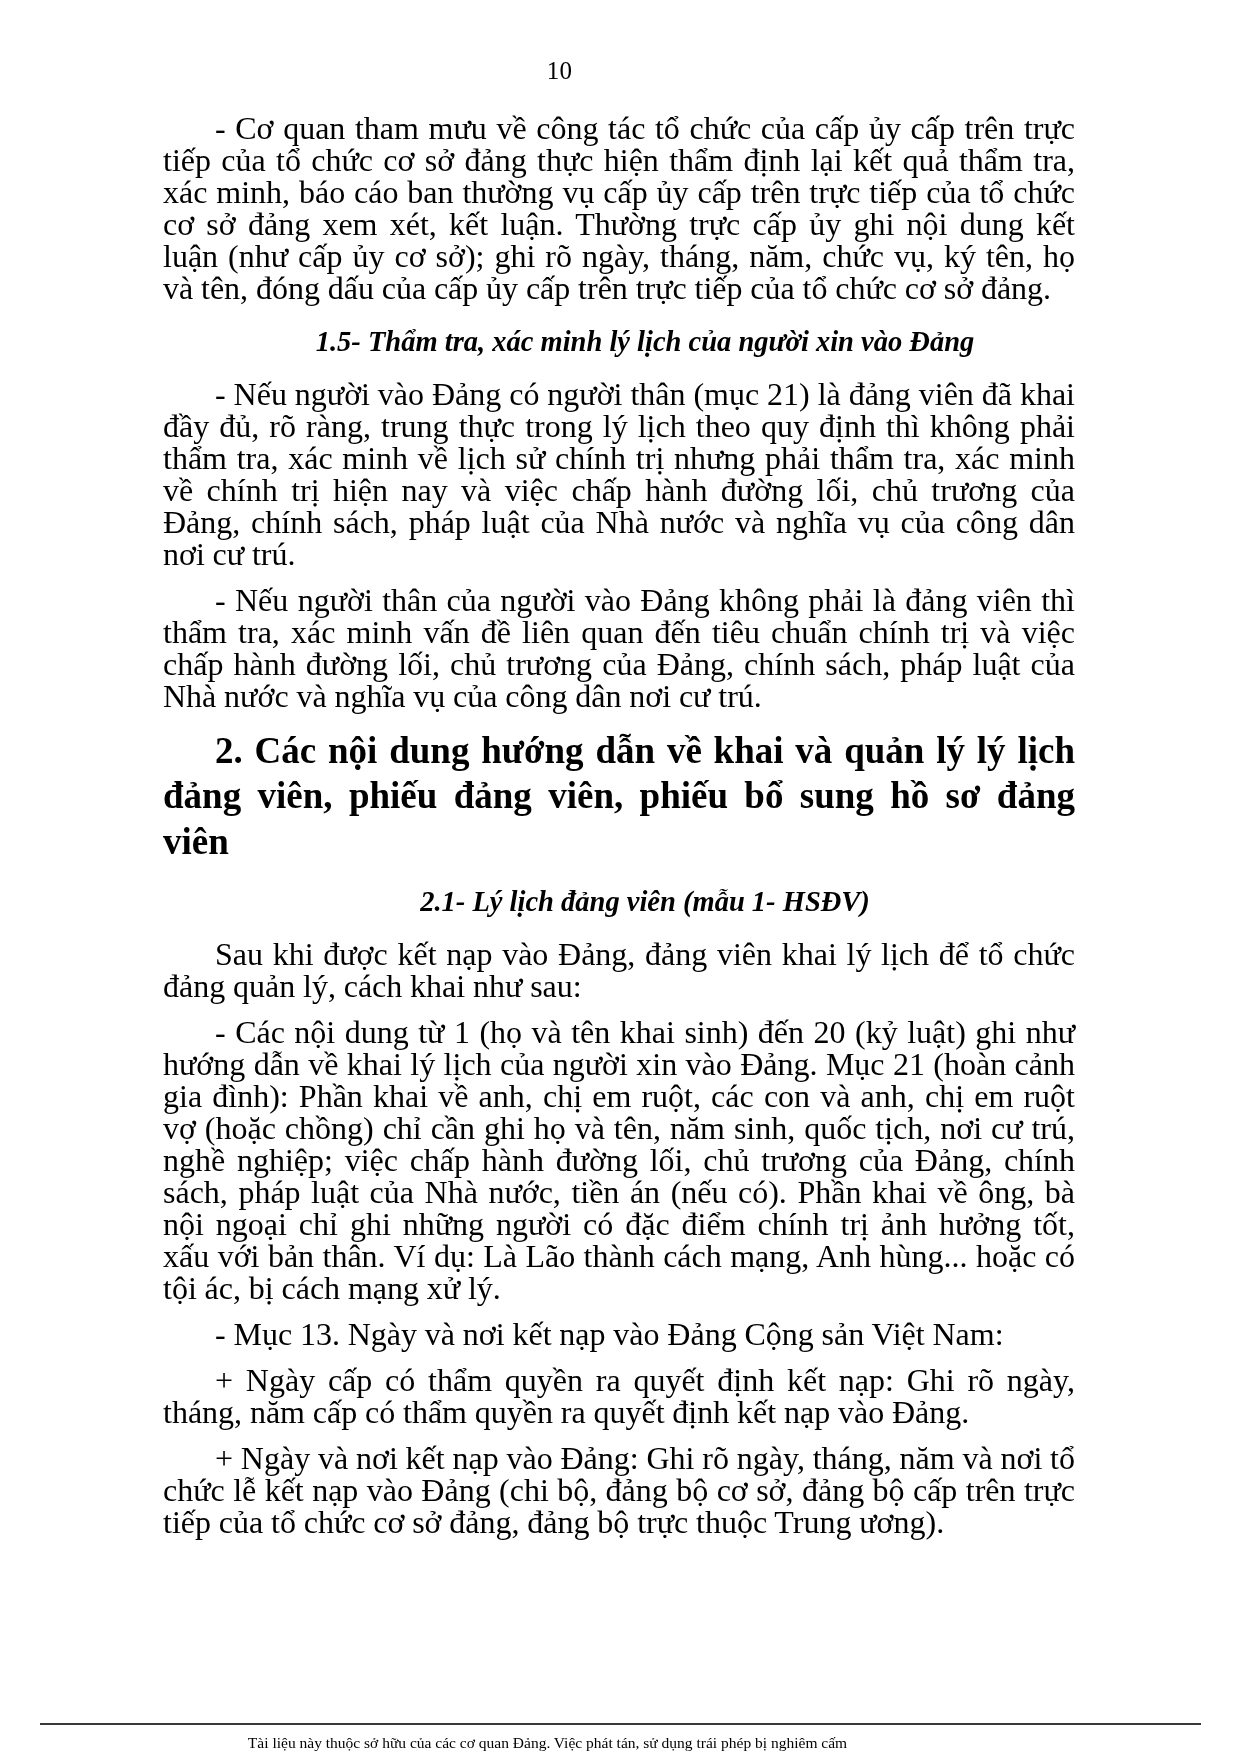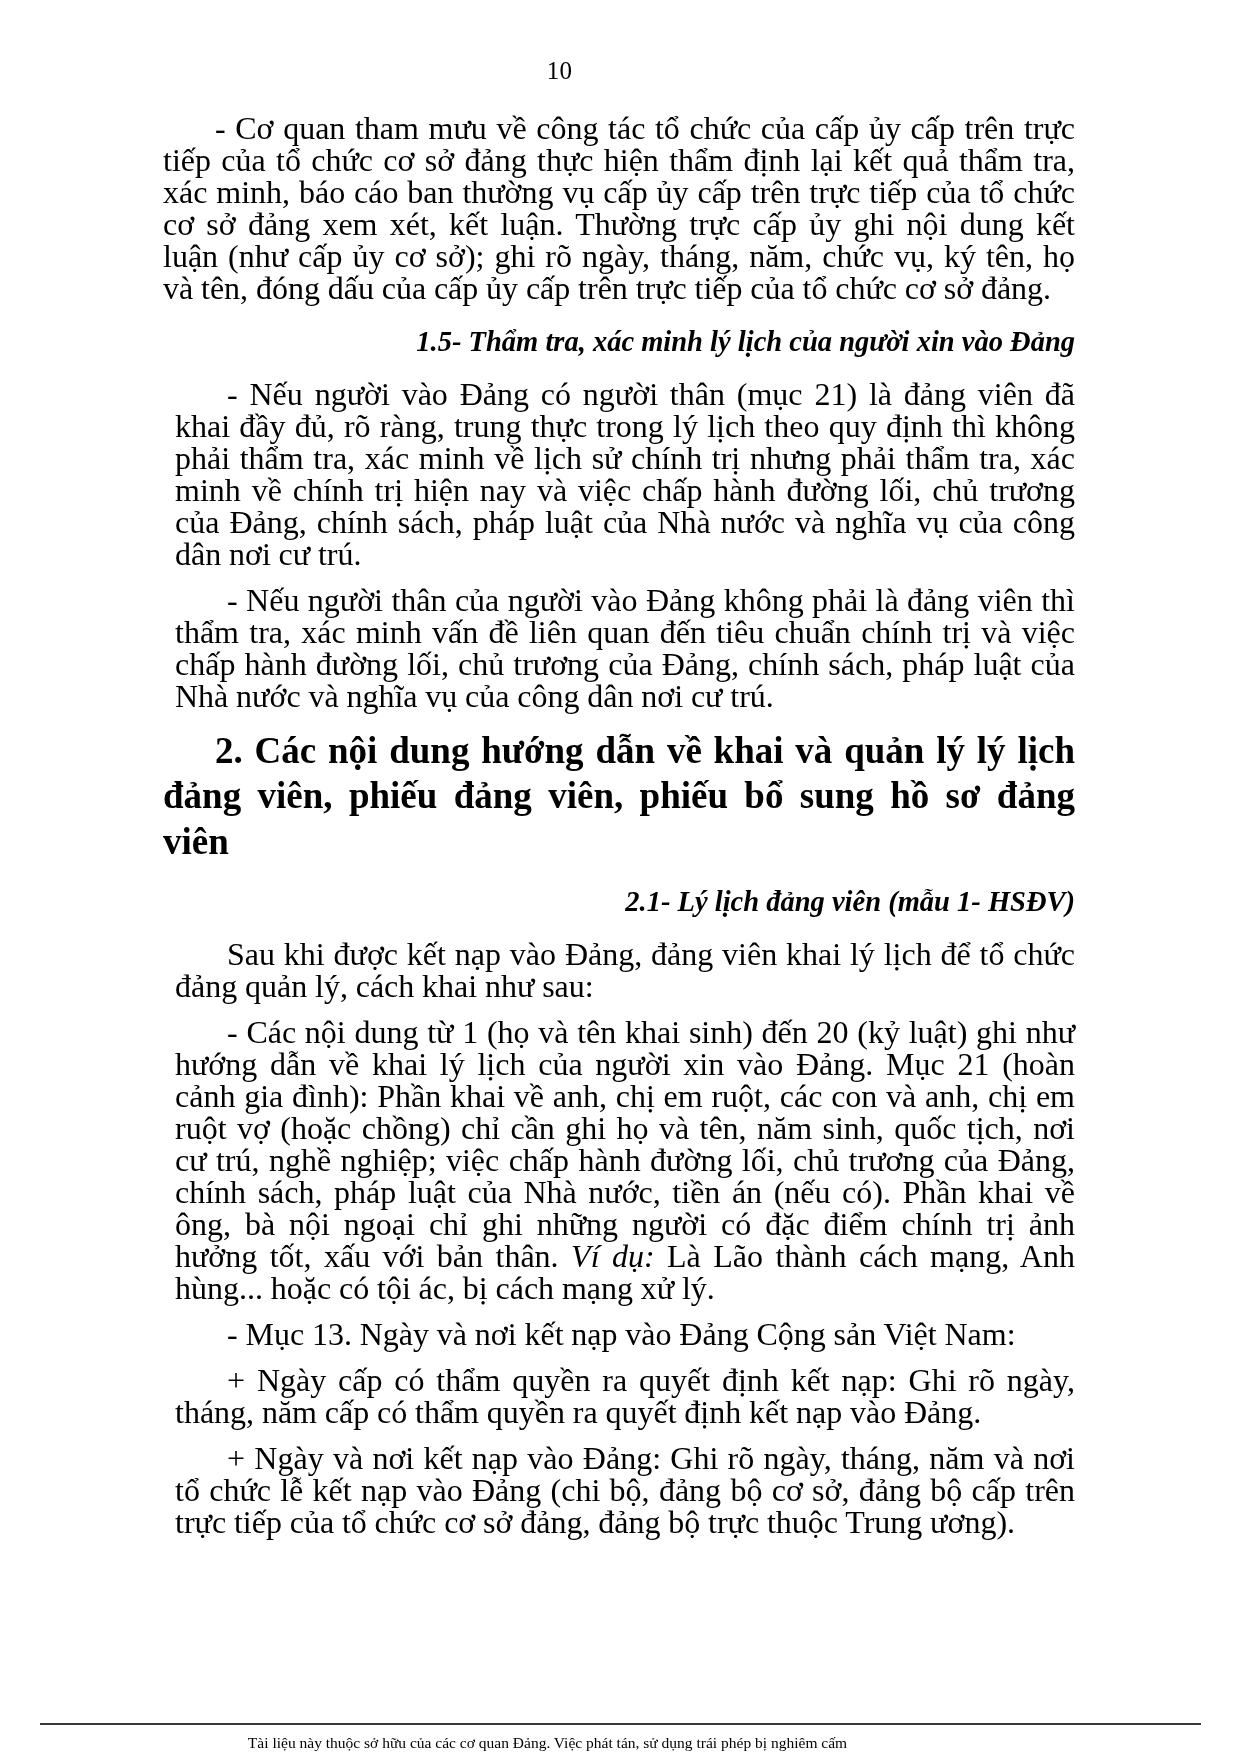--- a/index.html
+++ b/index.html
@@ -49,45 +49,44 @@
     text-justify: inter-word;
     font-size: 32px;
     line-height: 32px;
     text-indent: 52px;
     hyphens: none;
     word-spacing: -0.2px;
   }
 
   p.spaced {
     margin-top: 14px;
-    margin-left: 12px;
   }
 
   h3.sub-heading {
     margin: 15px 0 0 0;
     font-size: 28.5px;
     line-height: 45.2px;
     font-weight: bold;
     font-style: italic;
     text-indent: 52px;
-    text-align: right;
+    text-align: center;
   }
 
   h2.section-heading {
     margin: 16px 0 0 0;
     font-size: 37px;
     line-height: 45.2px;
     font-weight: bold;
     font-style: normal;
     text-indent: 52px;
     text-align: justify;
     text-justify: inter-word;
   }
 
-  .it { font-style: italic; }
+  .it { }
 
   .footer-rule {
     position: absolute;
     left: 40px;
     top: 1723px;
     width: 1161px;
     height: 0;
     border-top: 2px solid #3a3a3a;
   }
 

